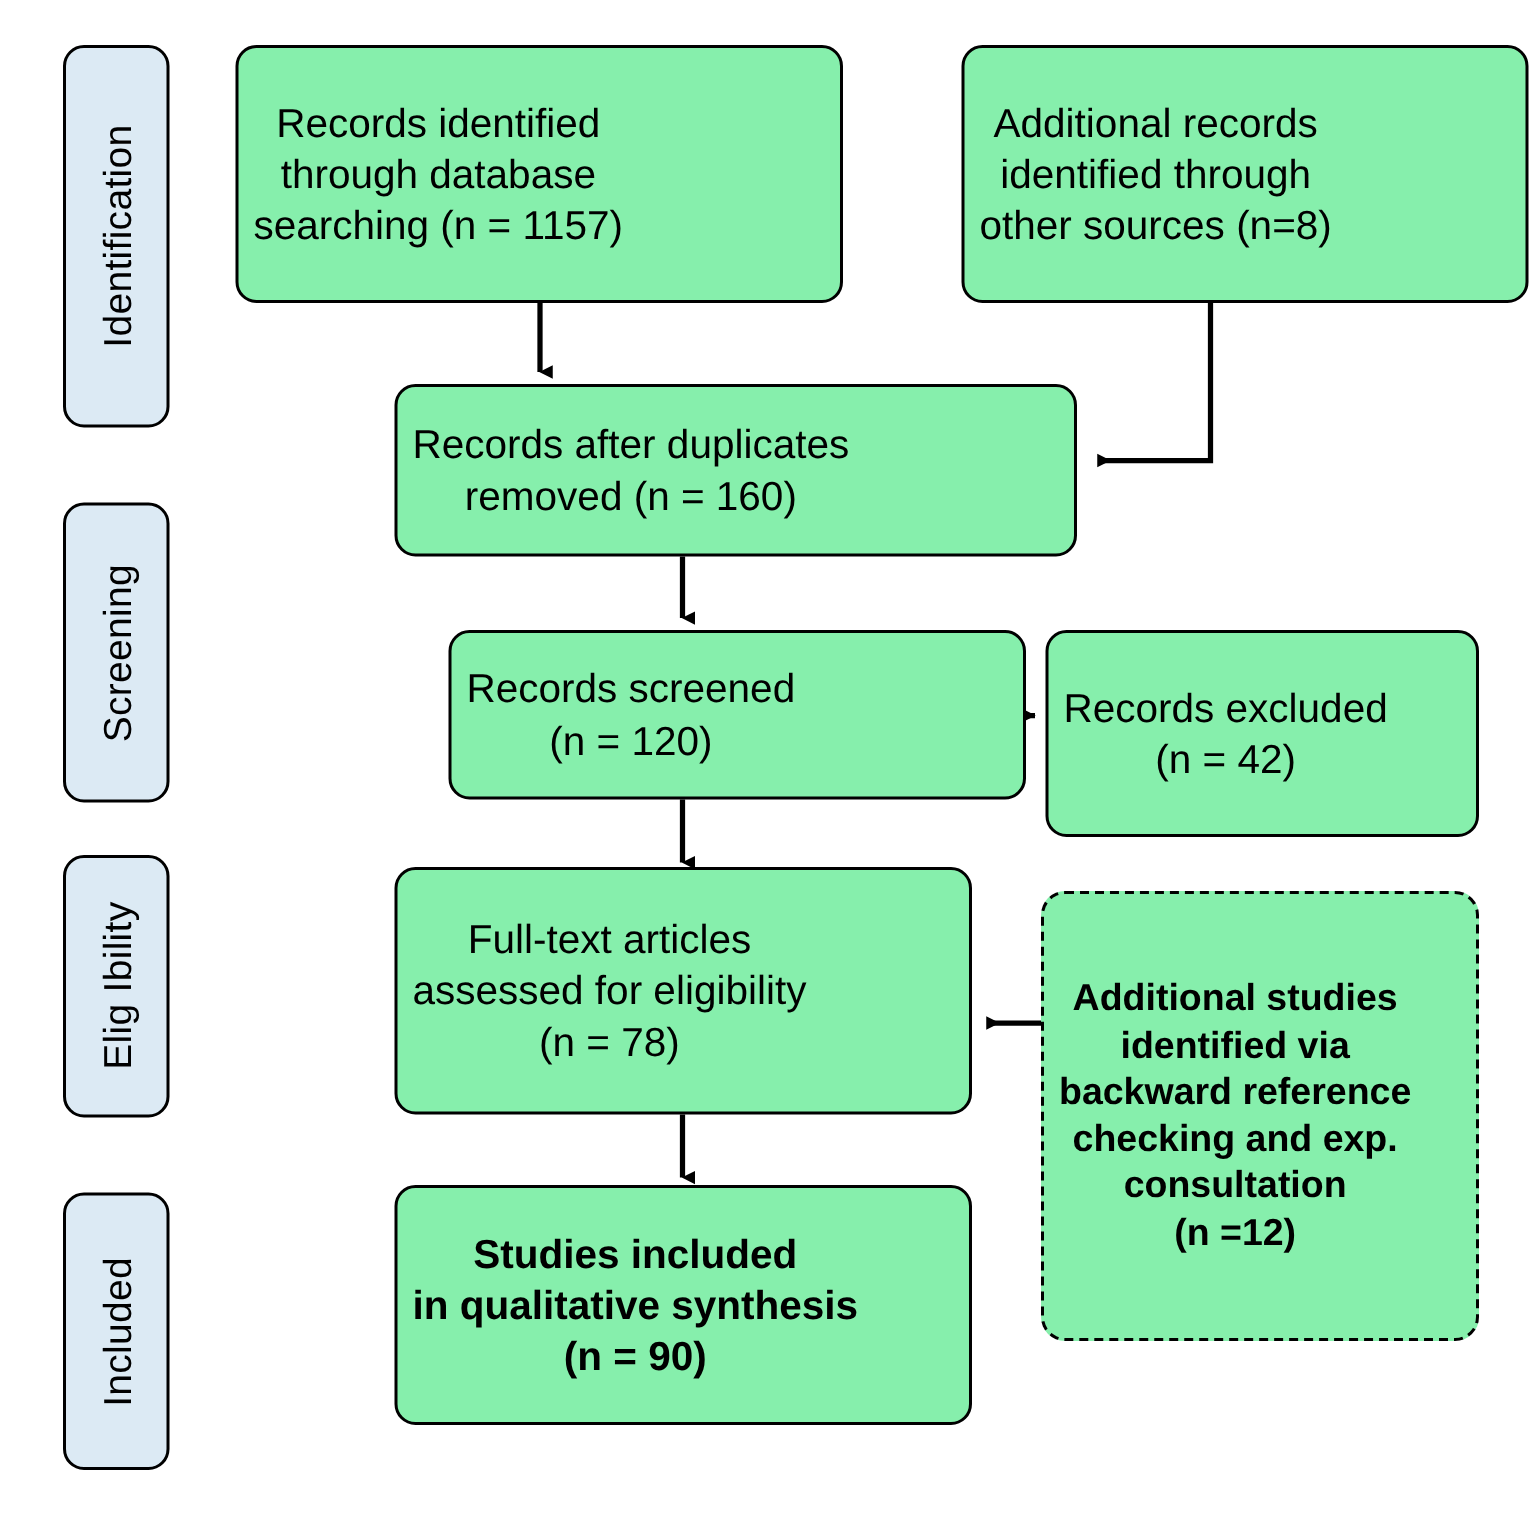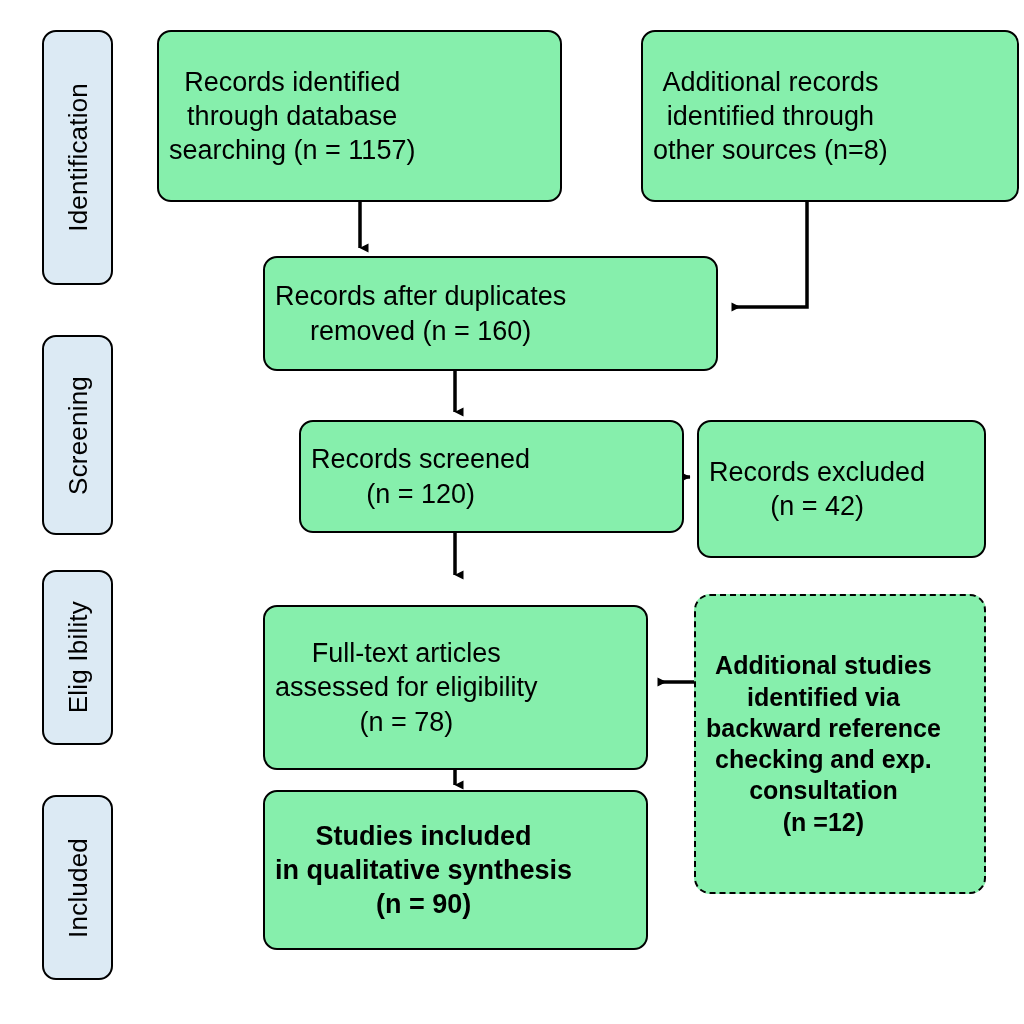--- a/index.html
+++ b/index.html
@@ -151,21 +151,21 @@
   <div class="node" style="left:263px; top:420px; width:385px; height:113px;margin-left:36px;">
     <span class="node-text">Records screened
 (n = 120)</span>
   </div>
 
   <div class="node" style="left:697px; top:420px; width:289px; height:138px;">
     <span class="node-text">Records excluded
 (n = 42)</span>
   </div>
 
-  <div class="node" style="left:263px; top:578px; width:385px; height:165px;margin-top:27px;">
+  <div class="node" style="left:263px; top:578px; width:385px; height:165px;">
     <span class="node-text">Full-text articles
 assessed for eligibility
 (n = 78)</span>
   </div>
 
   <div class="node dashed" style="left:694px; top:594px; width:292px; height:300px;">
     <span class="node-text small">Additional studies
 identified via
 backward reference
 checking and exp.

